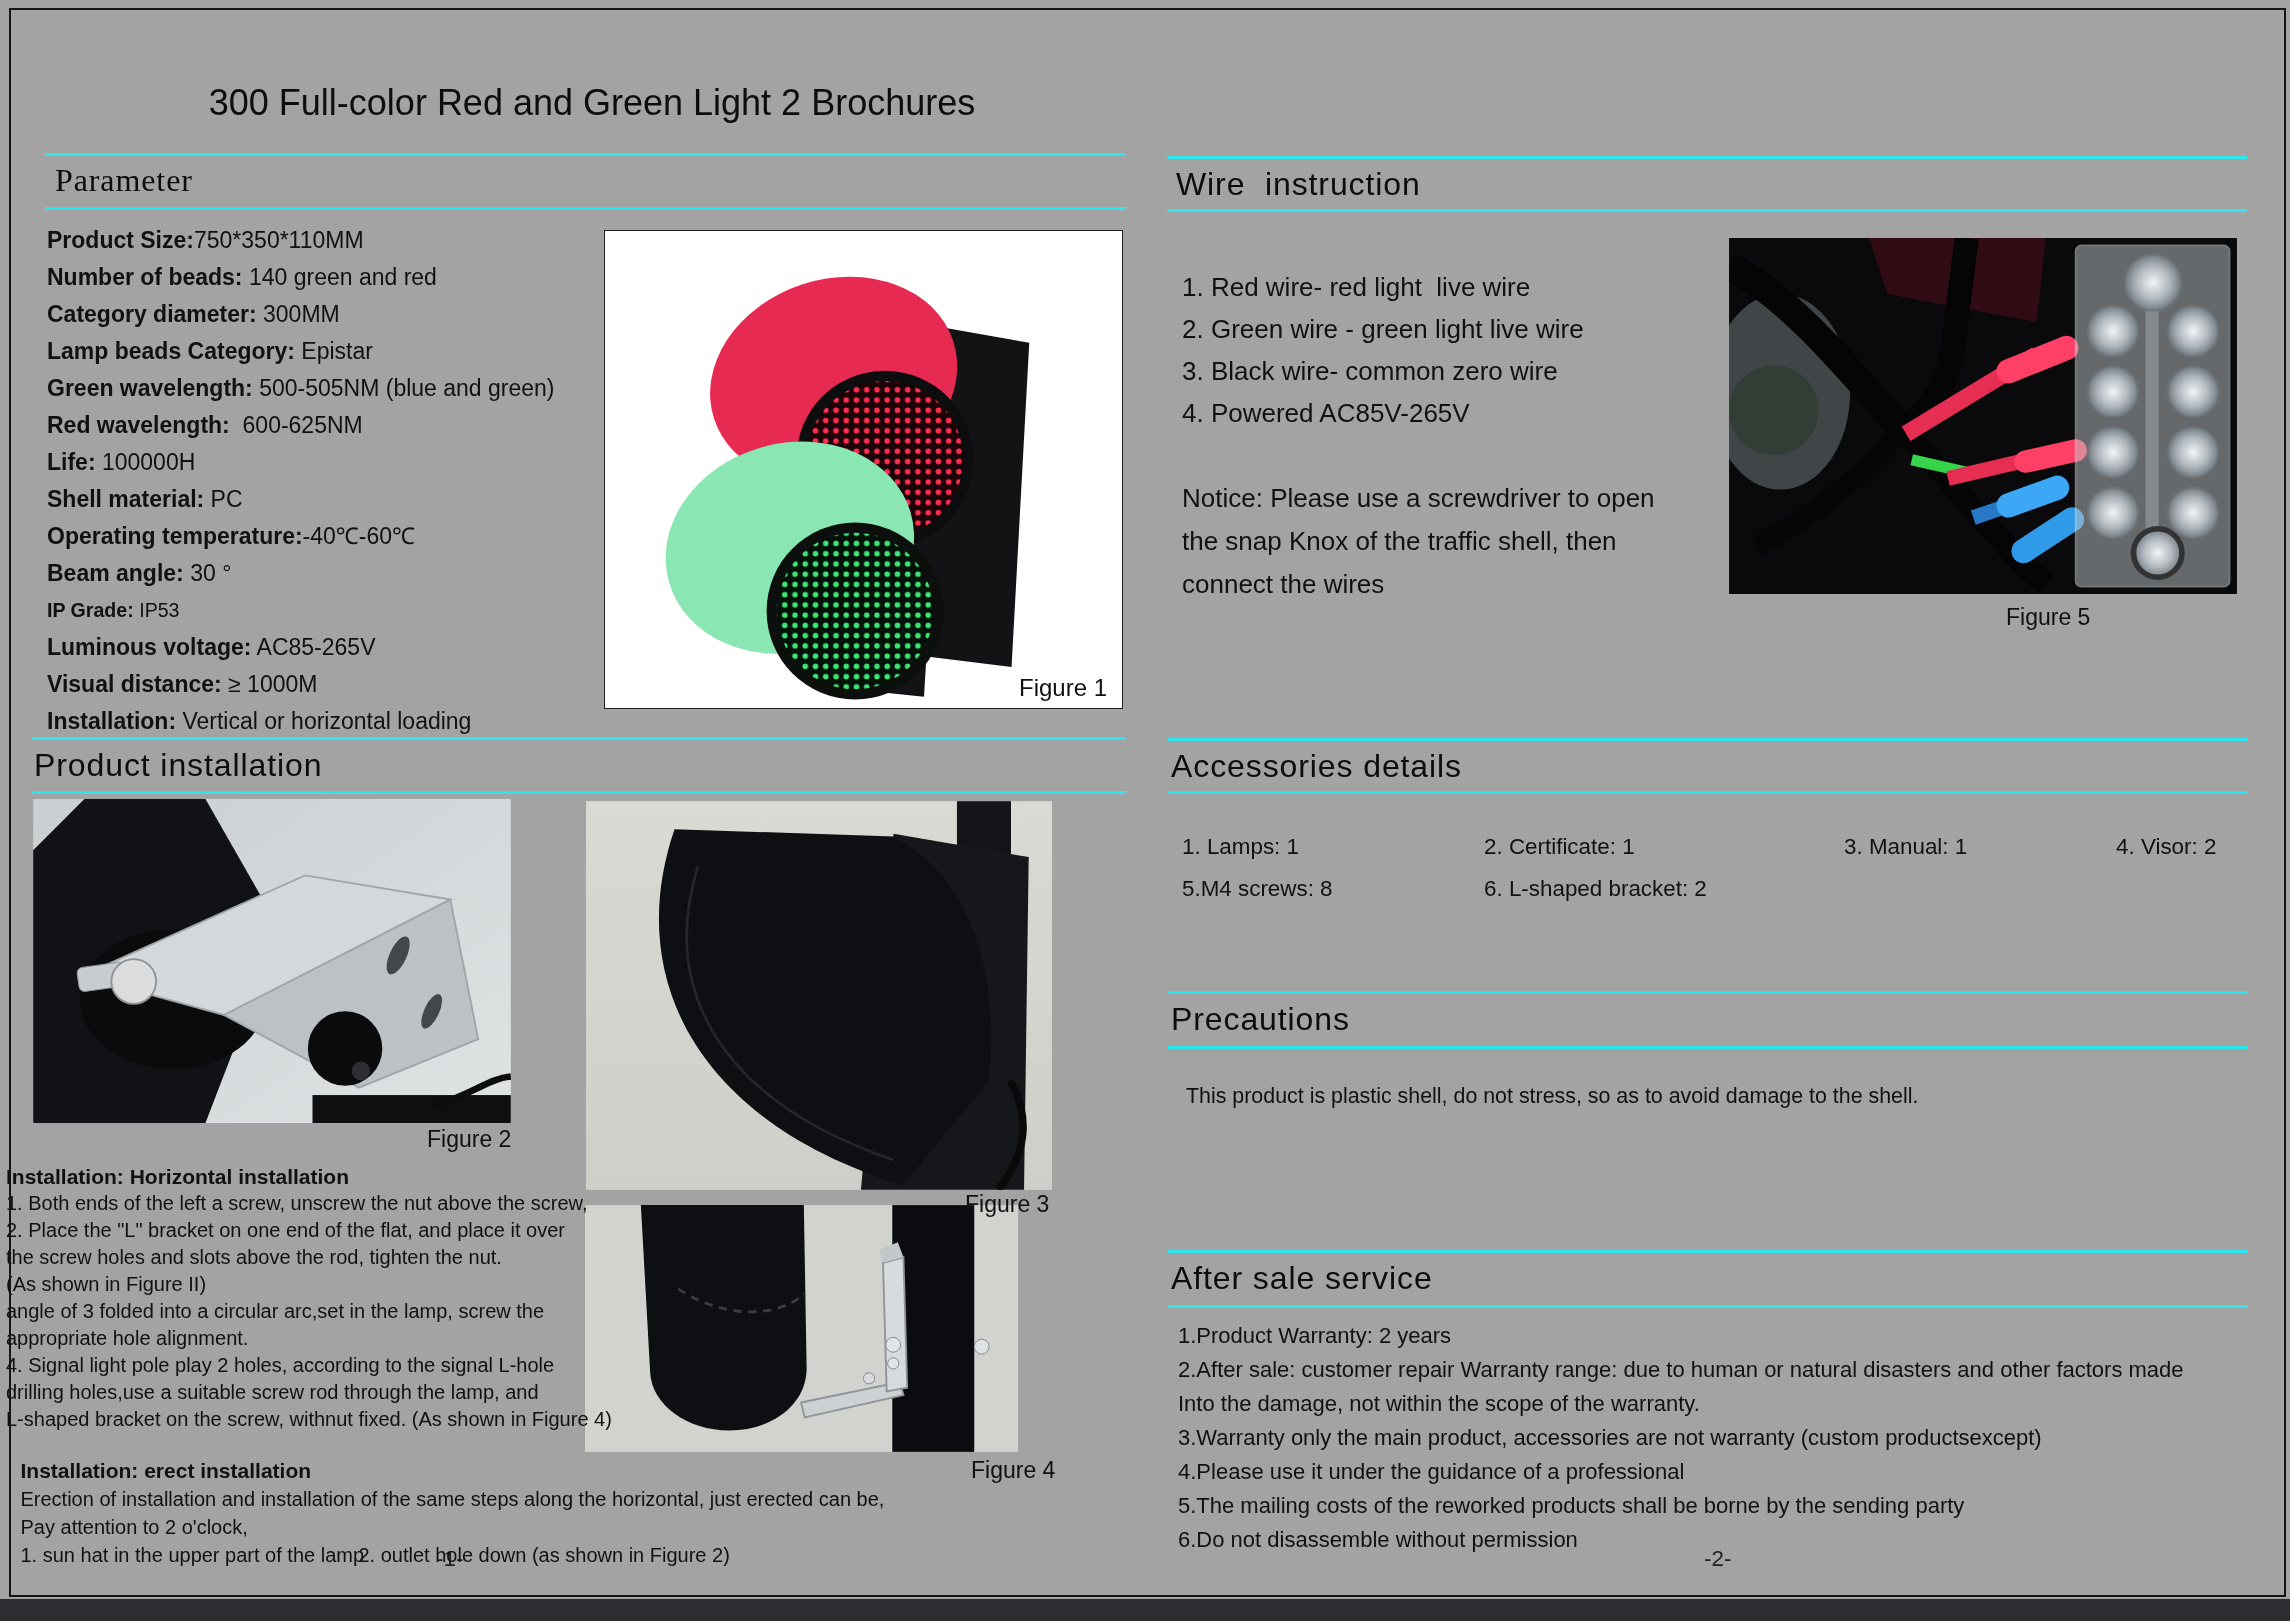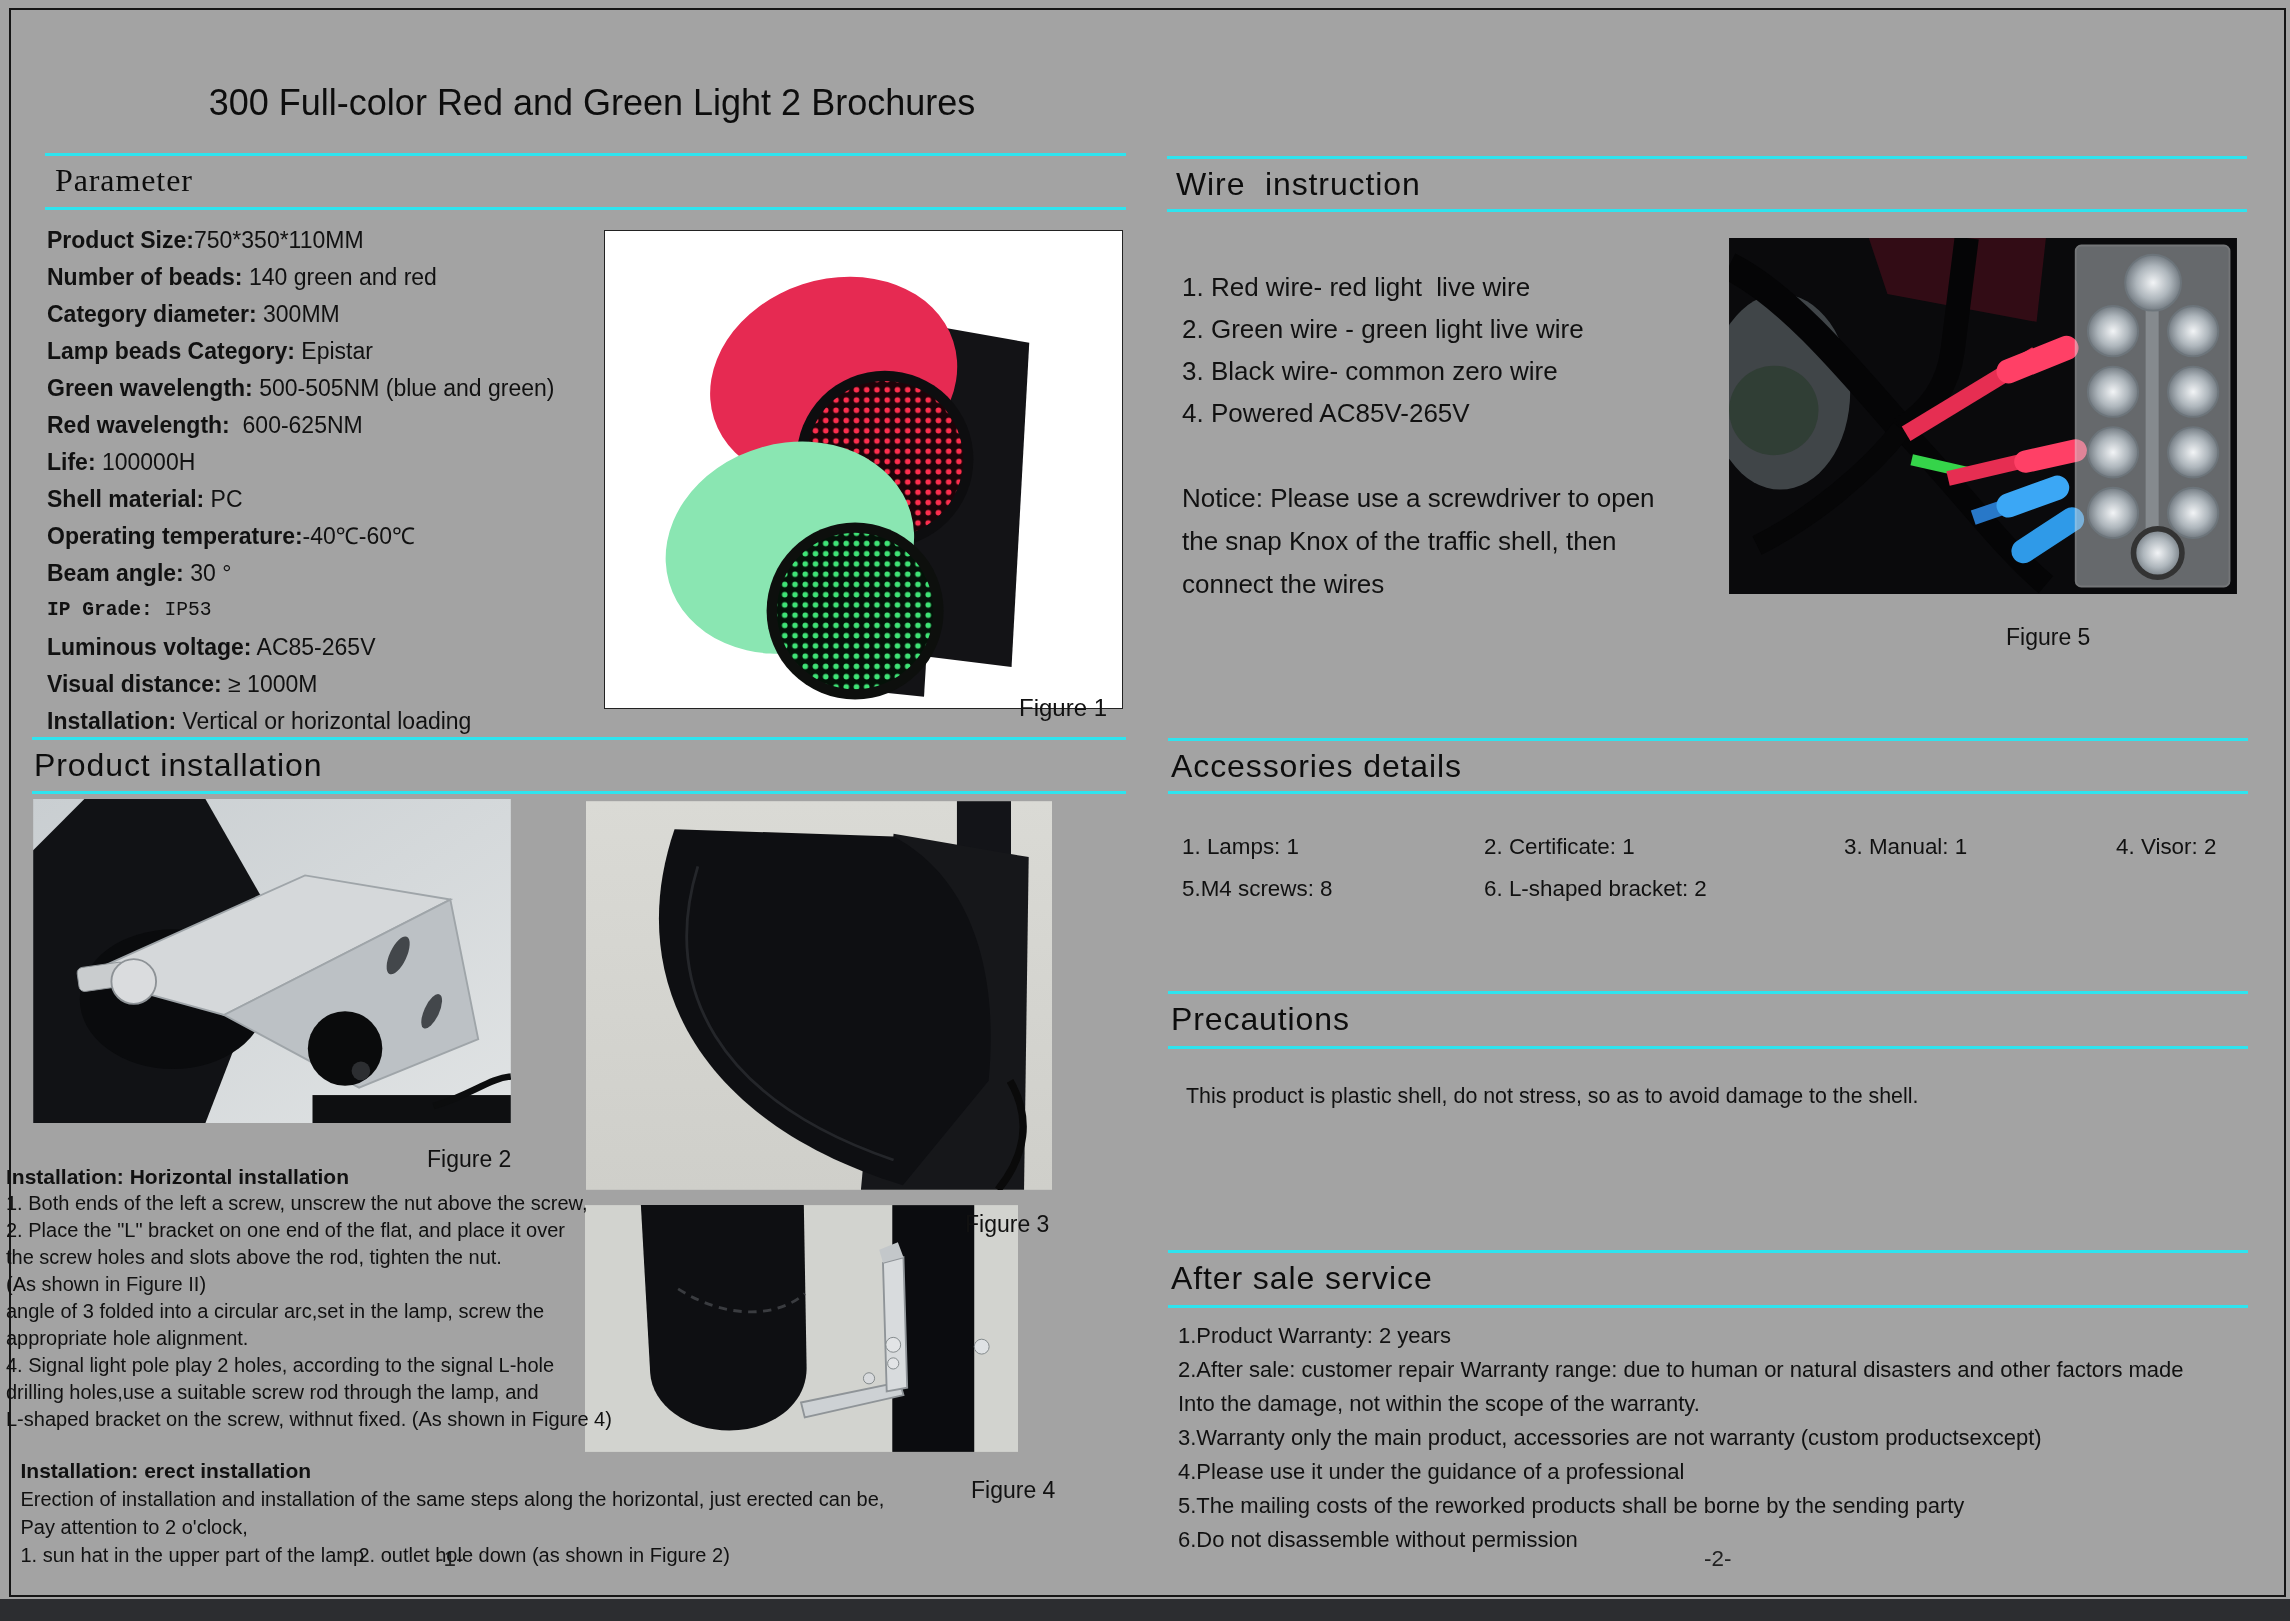--- a/index.html
+++ b/index.html
@@ -9,24 +9,24 @@
          border:2.8px solid #151515;box-sizing:border-box;}
   .bbar{position:absolute;left:0;bottom:0;width:2290px;height:22.4px;background:#2c2d30;}
   .abs{position:absolute;}
   .cyan{position:absolute;height:2.8px;background:#2ee4ef;}
   .h1{position:absolute;font-size:32px;color:#0d0d0d;letter-spacing:0.9px;}
   .title{position:absolute;left:149px;top:82px;width:886px;text-align:center;
          font-size:36px;color:#0d0d0d;}
   [data-bind]{white-space:pre-wrap;}
   .params{position:absolute;left:47px;top:222px;width:569px;font-size:23px;line-height:37px;}
   .p-label{font-weight:bold;}
-  .p-row.small{font-size:19.6px;font-family:Liberation Mono, monospace;}
+  .p-row.small{font-size:19.6px;}
   .figbox{position:absolute;left:604px;top:230px;width:519px;height:479px;
           border:1.9px solid #222;box-sizing:border-box;background:#fff;z-index:1;}
-  .figlabel{position:absolute;font-size:24px;color:#111;z-index:3;margin-top:20px;}
+  .figlabel{position:absolute;font-size:24px;color:#111;z-index:3;}
   .photo{position:absolute;z-index:1;overflow:hidden;}
   .photo svg{display:block;}
   .txt{z-index:2;}
   .wirelist{position:absolute;left:1182px;top:266px;width:597px;font-size:26px;line-height:42px;}
   .notice{position:absolute;left:1182px;top:477px;width:597px;font-size:26px;line-height:43px;}
   .install{position:absolute;left:6px;top:1163px;width:615px;font-size:20px;line-height:27px;}
   .install .b{font-weight:bold;font-size:21px;}
   .erect{position:absolute;left:20.5px;top:1457px;width:914px;font-size:20px;line-height:28px;}
   .erect .b{font-weight:bold;font-size:21px;}
   .erect-cols{position:relative;height:28px;}

